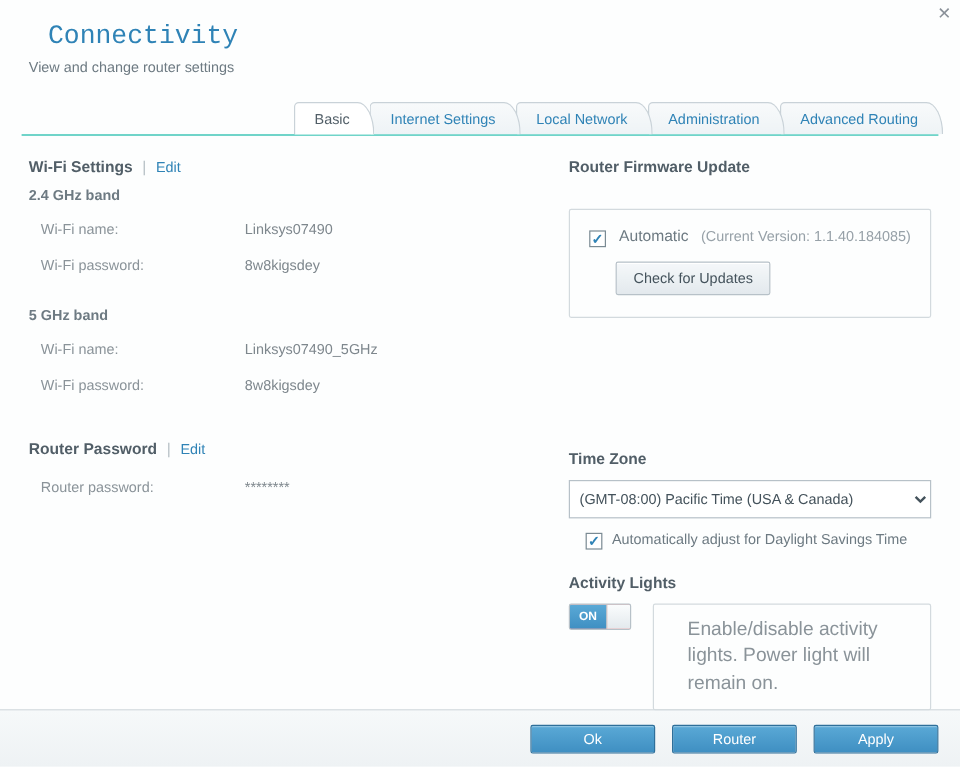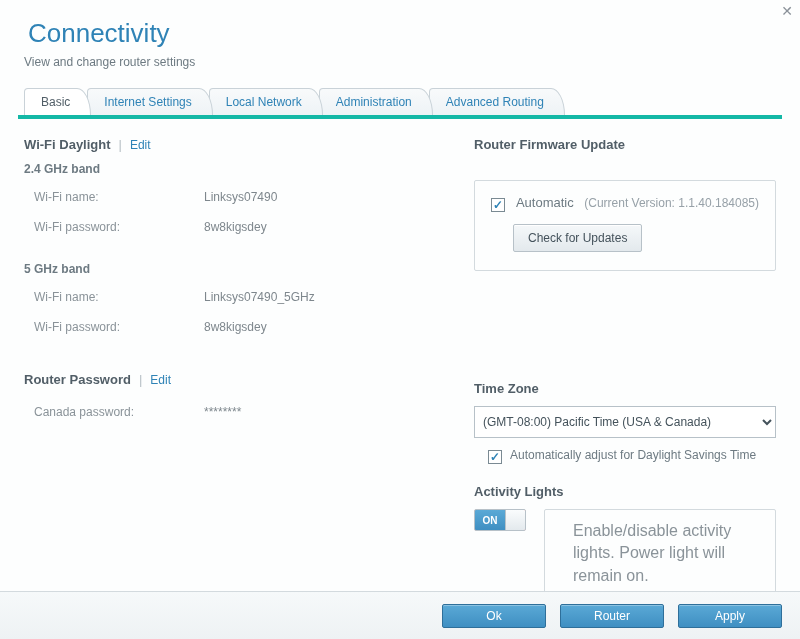--- a/index.html
+++ b/index.html
@@ -15,33 +15,35 @@
   .close-x {
     position:absolute; top:4px; right:6px;
     width:14px; height:14px;
     color:#8a9199; cursor:pointer;
     font-size:14px; line-height:14px; text-align:center;
   }
   .header {
     padding:18px 24px 22px 24px;
   }
   .title {
-    font-size:26px; font-weight:400; color:#2f83b6;
-    margin:0 0 6px 4px;
+    font-size:22px; font-weight:400; color:#2f83b6;
+    margin:0 0 6px 16px;
+    font-family:Liberation Mono, monospace;
   }
   .subtitle {
     font-size:12px; color:#6d7a82;
   }
   .tabs {
     margin:0 18px;
-    border-bottom:4px solid #14b8a6;
+    border-bottom:1px solid #14b8a6;
     height:28px;
     display:flex; align-items:flex-end;
     padding-left:6px;
     position:relative;
+    justify-content:flex-end;
   }
   .tab {
     position:relative;
     height:27px;
     padding:0 20px 0 16px;
     font-size:12px;
     display:flex; align-items:center;
     color:#2f83b6;
     background:linear-gradient(#f8fafb,#eef3f6);
     border:1px solid #c9d2d8;
@@ -210,21 +212,21 @@
   <div class="tab">Local Network</div>
   <div class="tab">Administration</div>
   <div class="tab">Advanced Routing</div>
 </div>
 
 <div class="content">
 
   <div class="col left">
 
     <div class="section-head">
-      <span>Wi-Fi Daylight</span>
+      <span>Wi-Fi Settings</span>
       <span class="divider">|</span>
       <span class="edit-link">Edit</span>
     </div>
 
     <div class="band-label">2.4 GHz band</div>
     <div class="kv-row">
       <span class="k">Wi-Fi name:</span>
       <span class="v">Linksys07490</span>
     </div>
     <div class="kv-row">
@@ -245,21 +247,21 @@
     </div>
 
     <div style="height:30px"></div>
 
     <div class="section-head">
       <span>Router Password</span>
       <span class="divider">|</span>
       <span class="edit-link">Edit</span>
     </div>
     <div class="kv-row">
-      <span class="k">Canada password:</span>
+      <span class="k">Router password:</span>
       <span class="v">********</span>
     </div>
 
   </div>
 
   <div class="col right">
 
     <div class="section-head">
       <span>Router Firmware Update</span>
     </div>

